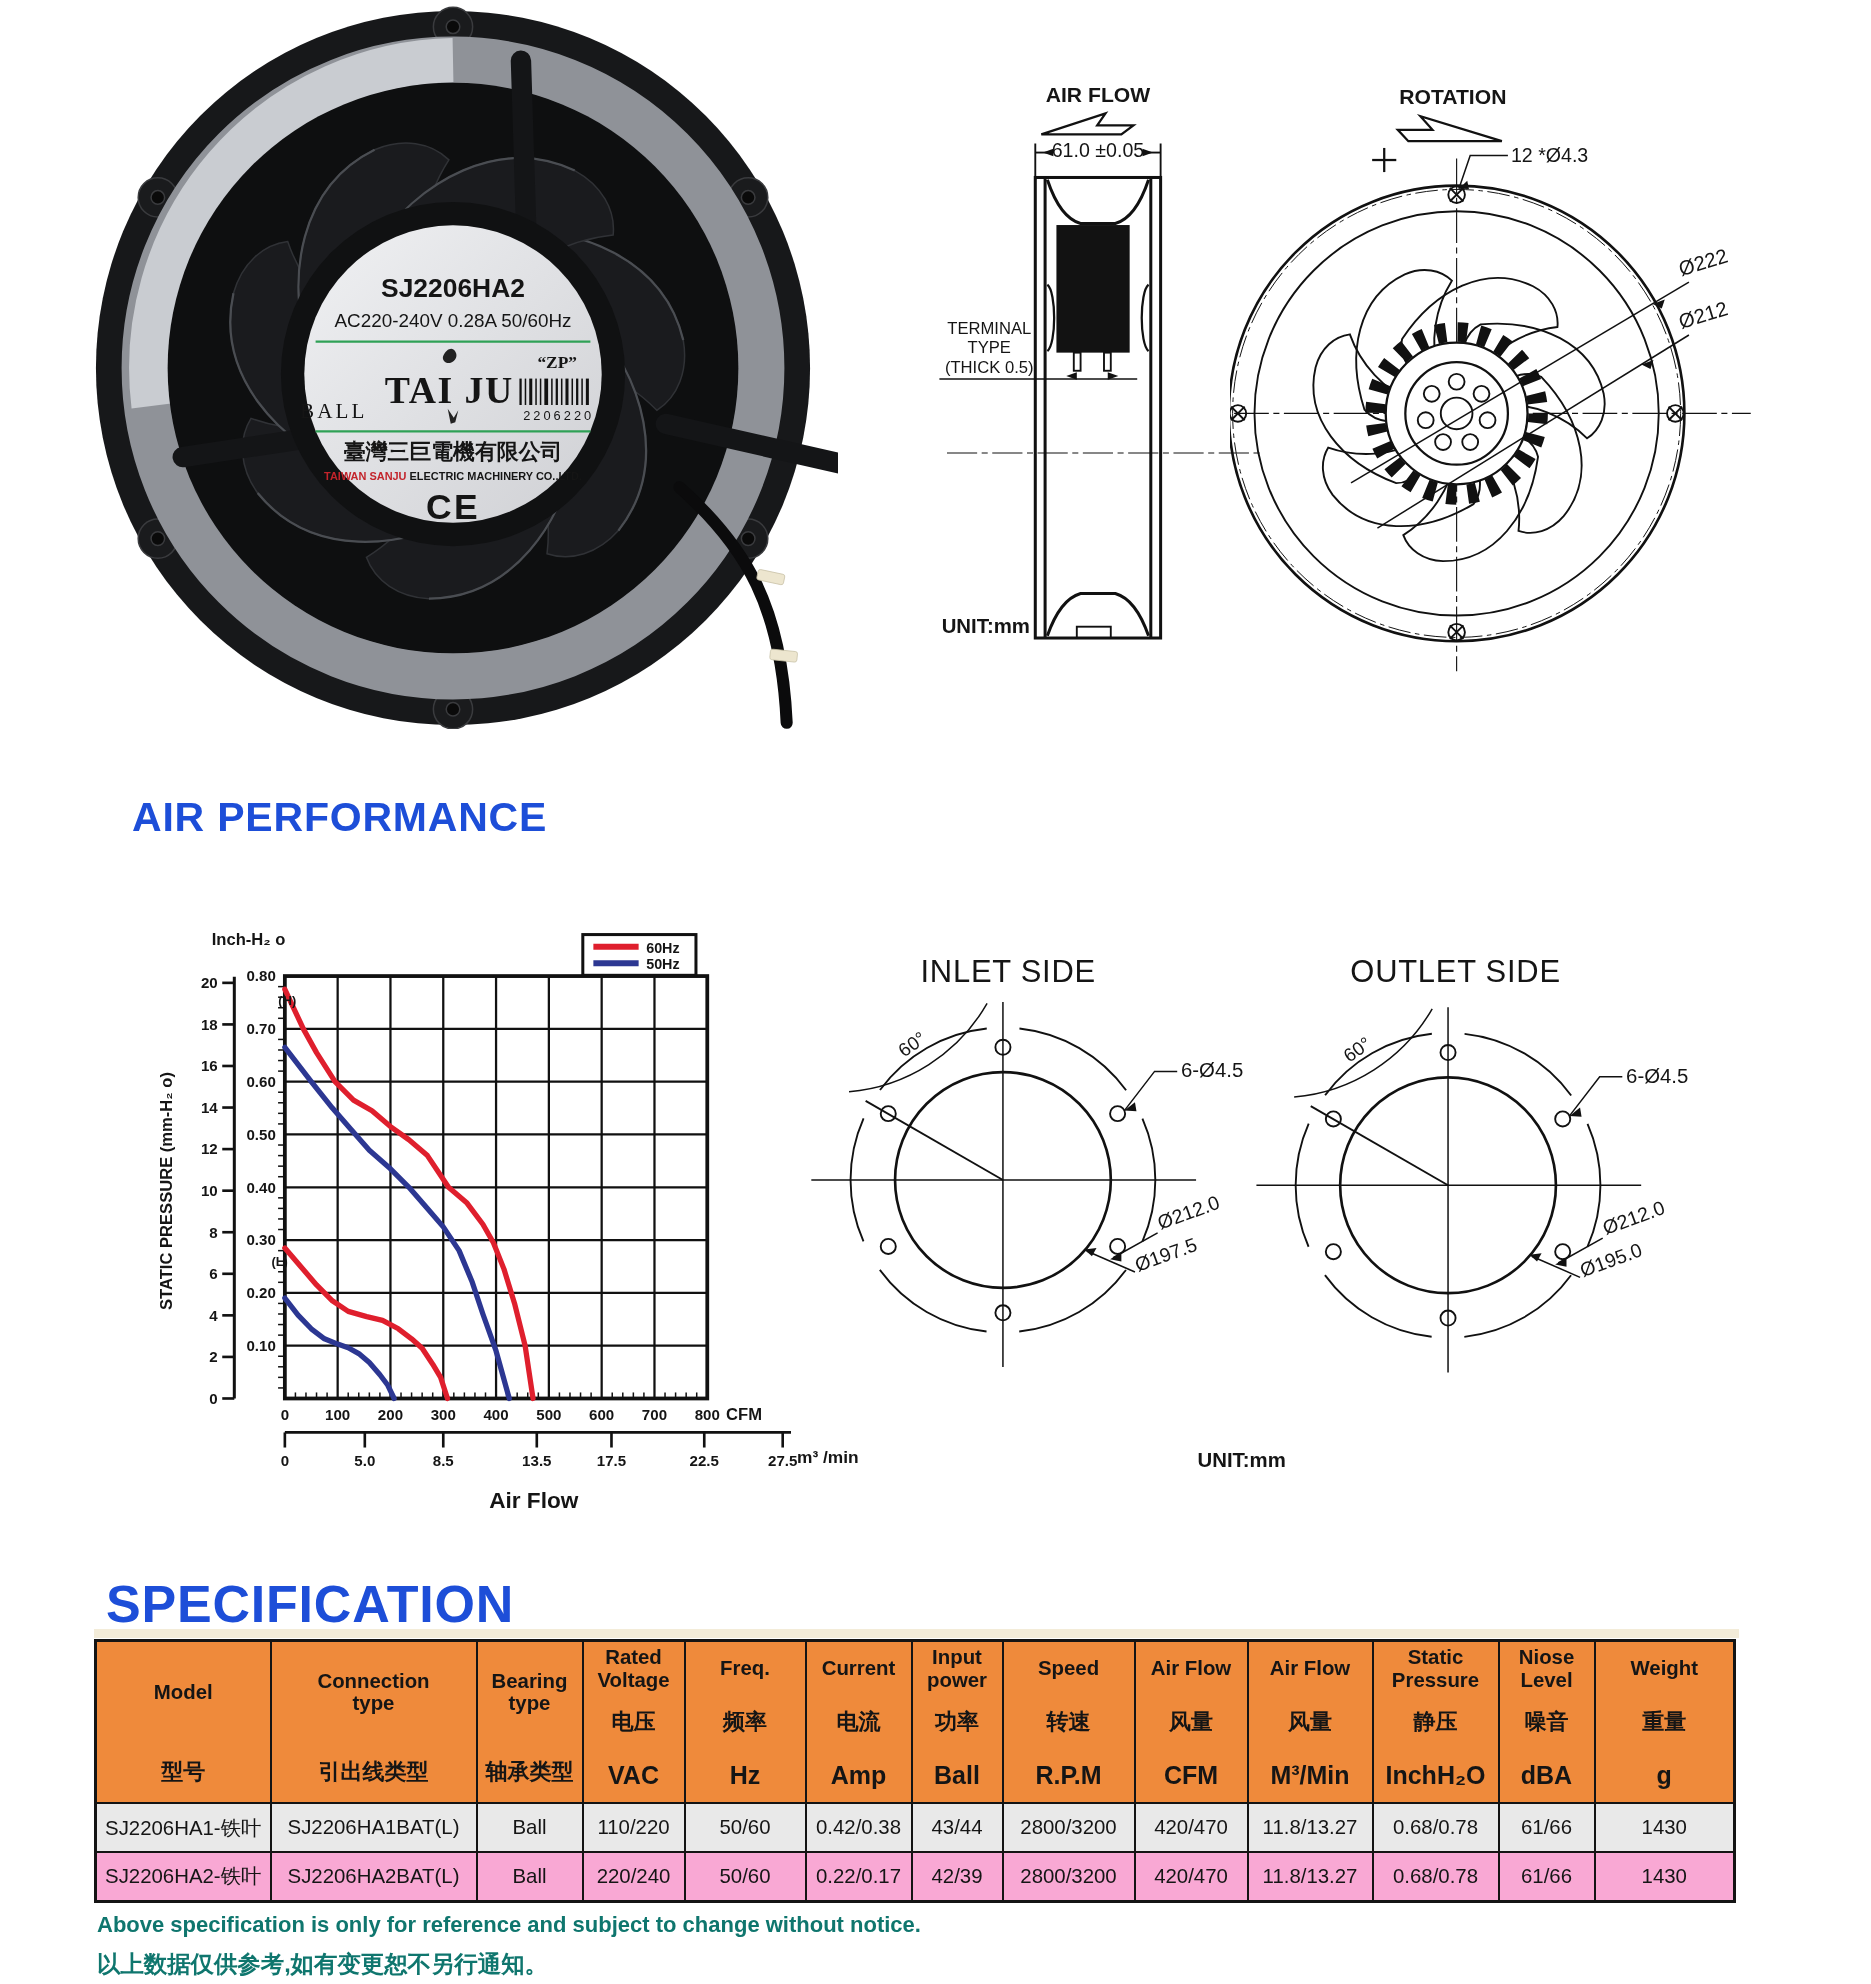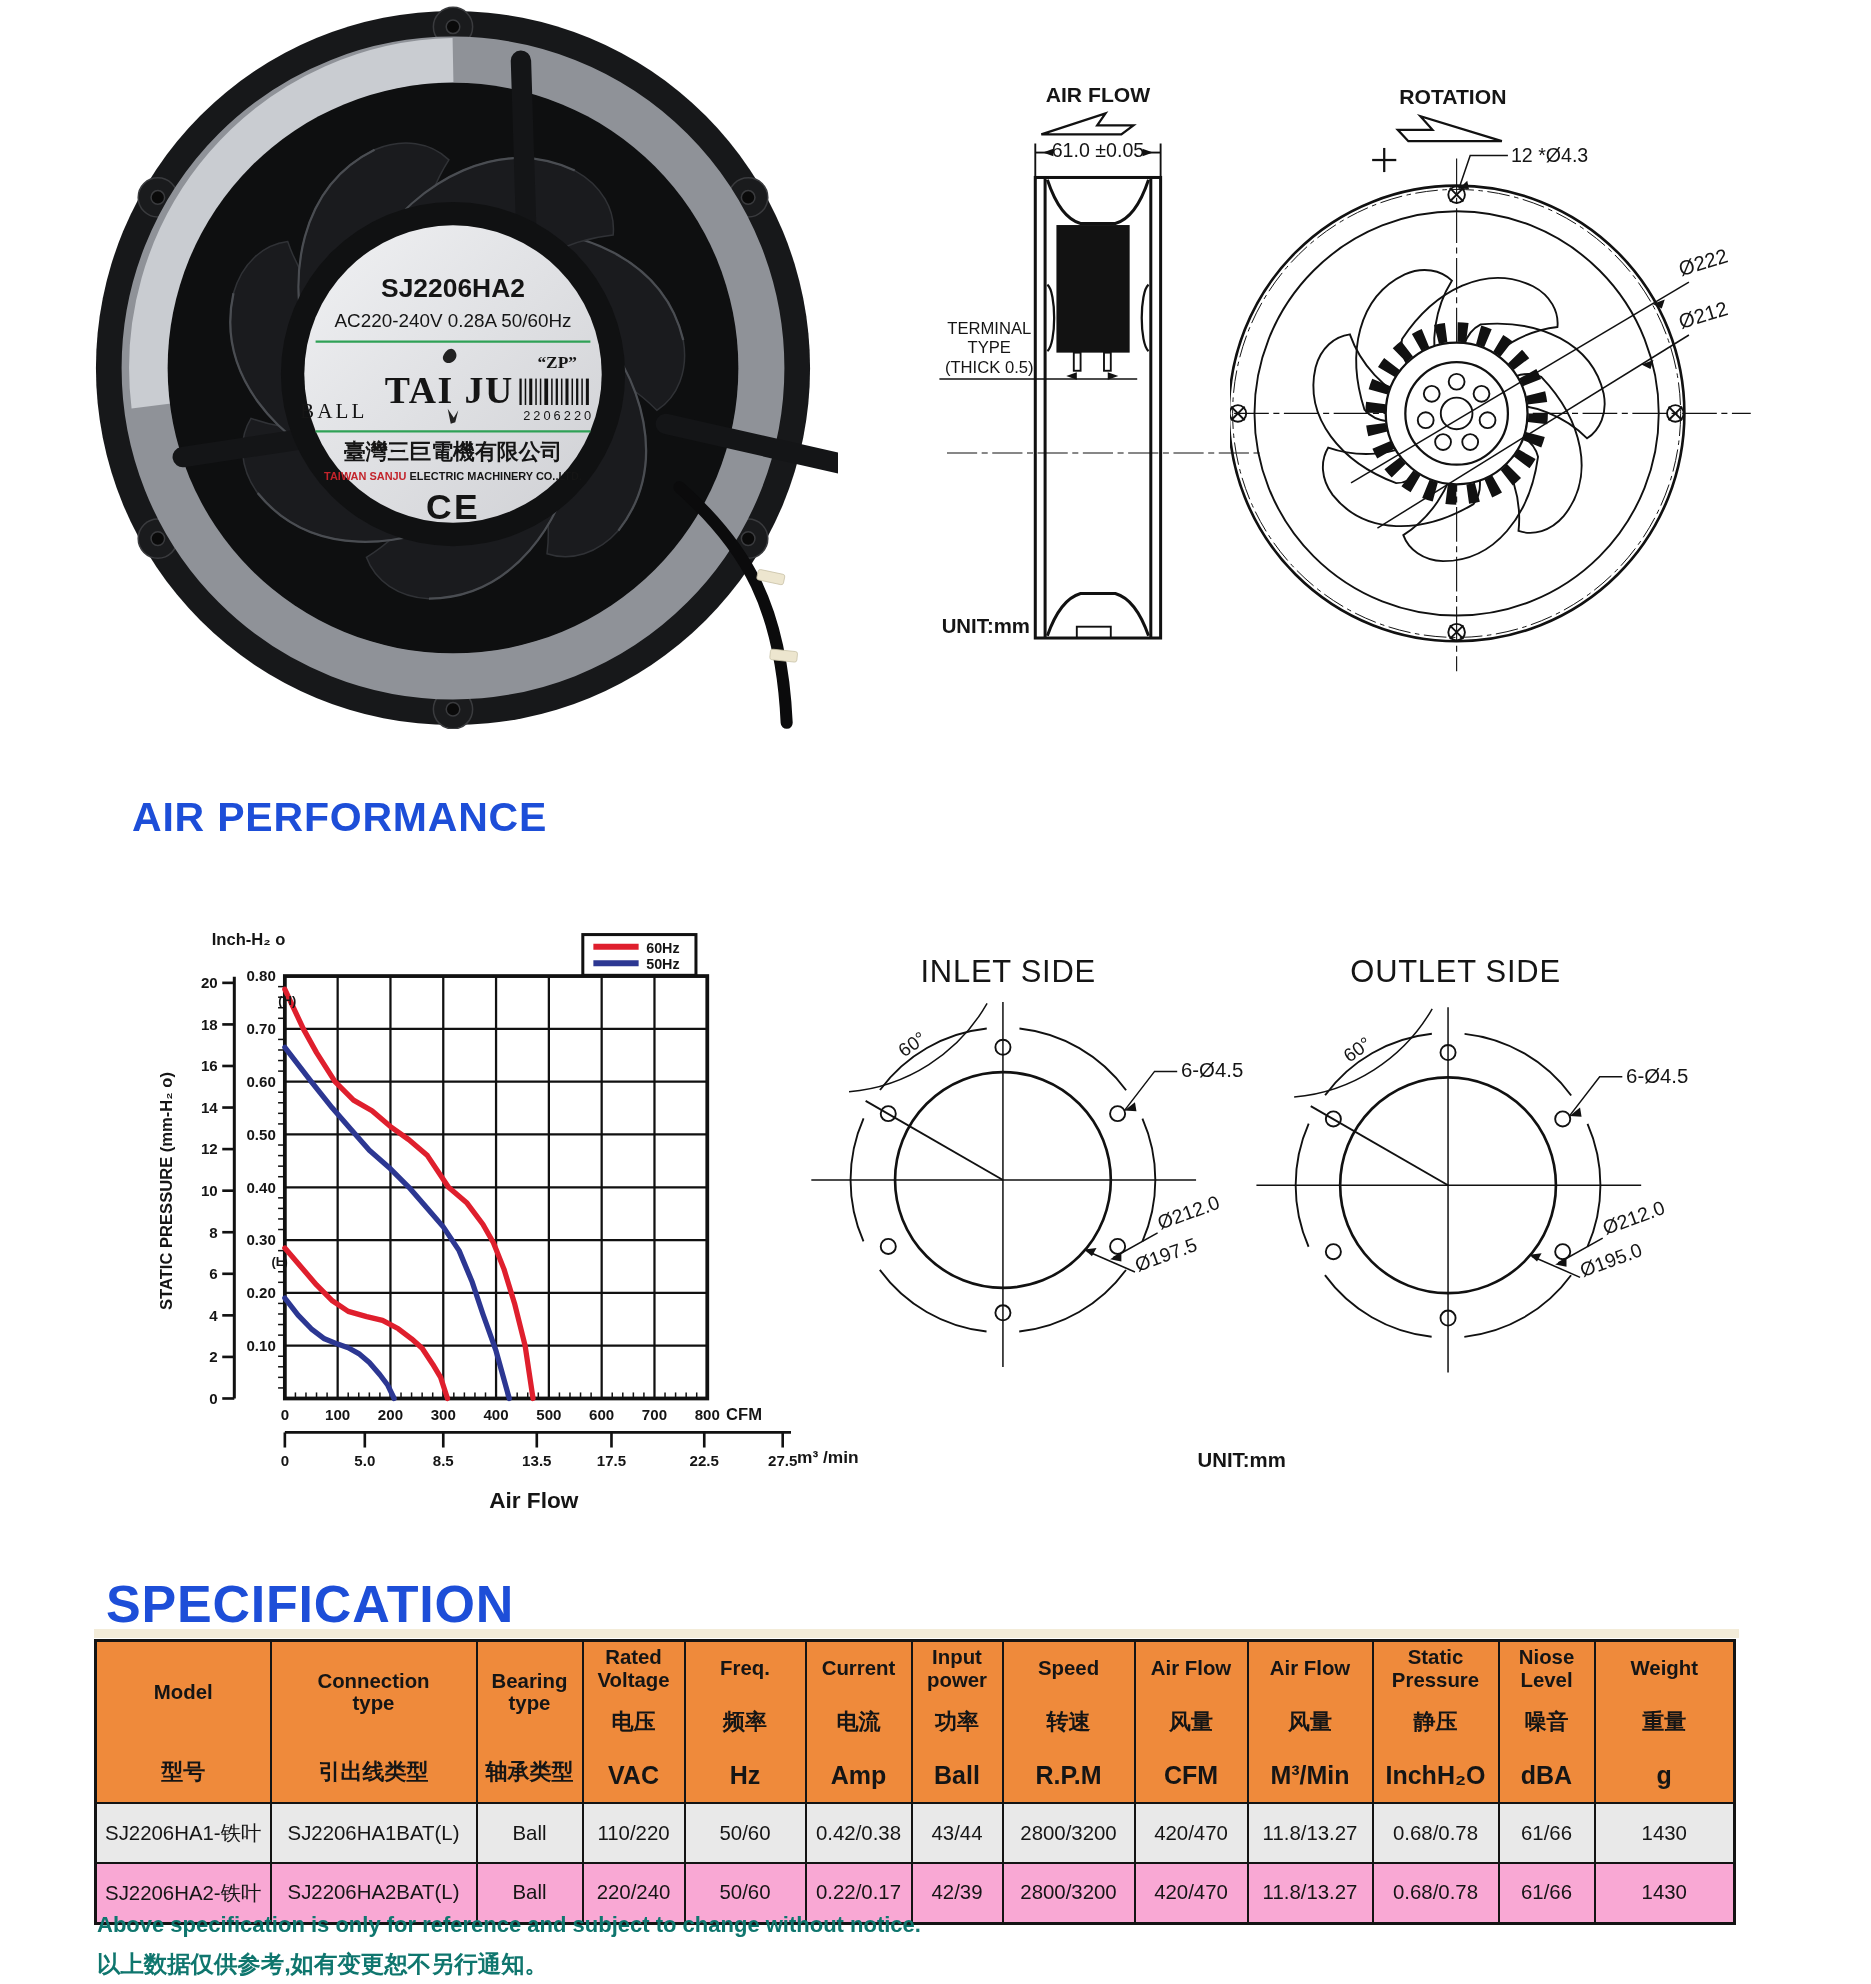--- a/index.html
+++ b/index.html
@@ -7,21 +7,21 @@
        font-family:"Liberation Sans","DejaVu Sans",sans-serif;color:#151515;}
   .abs{position:absolute;}
   svg text{font-family:"Liberation Sans","DejaVu Sans",sans-serif;fill:#151515;}
   .serif{font-family:"Liberation Serif","DejaVu Serif",serif;}
   .section-title{font-size:41px;font-weight:bold;letter-spacing:0.8px;color:#1d4ed8;}
   
   #spec-wrap{left:94px;top:1639px;}
   #spec-table{border-collapse:collapse;table-layout:fixed;width:1638px;border:3.8px solid #141414;}
   #spec-table th,#spec-table td{border:2.3px solid #141414;padding:0;overflow:hidden;}
   #spec-table thead tr{height:160px;}
-  #spec-table tbody tr{height:60px;}
+  #spec-table tbody tr{height:49px;}
   #spec-table th{background:#EF8A3B;font-weight:bold;}
   .hc{display:flex;flex-direction:column;height:160px;}
   .seg{flex:1;display:flex;align-items:center;justify-content:center;text-align:center;
        white-space:pre-line;line-height:1.12;padding:0 3px;}
   .seg.en{font-size:20.4px;} .seg.en.big{flex:1.7;}
   .seg.cn{font-size:22px;} .seg.un{font-size:25px;}
   #spec-table td{text-align:center;font-size:20.4px;}
   tr.row-a td{background:#E9E9E9;}
   tr.row-b td{background:#f9a8d4;}
   .note{font-weight:bold;color:#0f766e;}

